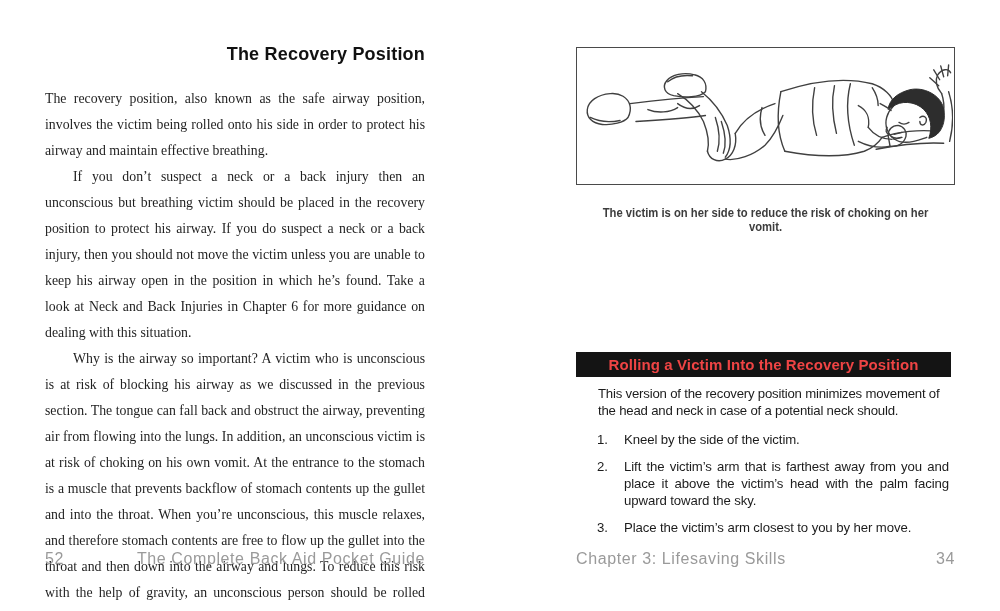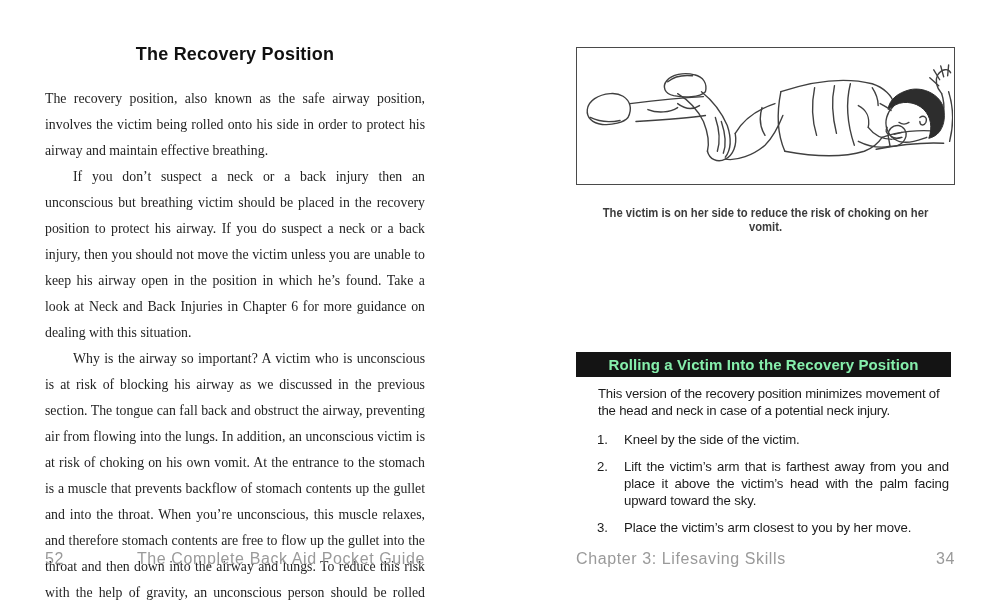--- a/index.html
+++ b/index.html
@@ -7,21 +7,21 @@
     width:1000px;height:611px;position:relative;overflow:hidden;
     background:#ffffff;color:#1f1f1f;
     font-family:"Liberation Serif", serif;
   }
   .page{position:absolute;top:0;height:611px;}
   #left-page{left:45px;width:380px;}
   #right-page{left:576px;width:379px;}
 
   .page-title{
     position:absolute;top:44px;left:0;width:100%;margin:0;
-    text-align:center;font-family:"Liberation Sans", sans-serif;
+    text-align:right;font-family:"Liberation Sans", sans-serif;
     font-weight:bold;font-size:18px;letter-spacing:.2px;color:#111;
   }
   .body-copy{
     position:absolute;top:86px;left:0;width:380px;
     font-size:13.8px;line-height:26px;text-align:justify;color:#1f1f1f;
   }
   .body-copy p{margin:0;text-indent:28px;}
   .body-copy p.first{text-indent:0;}
 
   .page-footer{
@@ -43,21 +43,21 @@
   }
   .right-paragraph{
     position:absolute;top:243px;left:0;width:379px;margin:0;
     font-size:13.8px;line-height:22px;text-align:justify;text-indent:28px;
   }
   .callout{
     position:absolute;top:352px;left:0;width:375px;
     font-family:"Liberation Sans", sans-serif;color:#1c1c1c;
   }
   .callout-bar{
-    background:#141414;color:#86efac;height:25px;line-height:25px;
+    background:#141414;color:#ef4444;height:25px;line-height:25px;
     text-align:center;font-weight:bold;font-size:15px;letter-spacing:.1px;
   }
   .callout-intro{
     margin:8px 0 0 22px;width:348px;
     font-size:13.2px;line-height:17px;letter-spacing:-.2px;
   }
   .steps{list-style:none;margin:12px 0 0 0;padding:0 0 0 21px;width:352px;}
   .steps li{display:flex;font-size:13.2px;line-height:17px;margin-bottom:10px;letter-spacing:-.1px;}
   .steps .num{width:27px;flex:none;}
   .steps .step-text{flex:1;text-align:justify;}
@@ -146,21 +146,21 @@
         <path class="ln" d="M344,70 C348,67 352,70 350,75 C348,79 344,78 344,74"></path>
         <path class="ln" d="M304,56 C308,58 312,60 315,63"></path>
       </svg>
     </div>
 
     <p class="figure-caption">The victim is on her side to reduce the risk of choking on her vomit.</p>
 
 
     <div class="callout">
       <div class="callout-bar">Rolling a Victim Into the Recovery Position</div>
-      <p class="callout-intro">This version of the recovery position minimizes movement of the head and neck in case of a potential neck injury.</p>
+      <p class="callout-intro">This version of the recovery position minimizes movement of the head and neck in case of a potential neck should.</p>
       <ol class="steps">
         <li>
           <span class="num">1.</span>
           <span class="step-text">Kneel by the side of the victim.</span>
         </li>
         <li>
           <span class="num">2.</span>
           <span class="step-text">Lift the victim’s arm that is farthest away from you and place it above the victim’s head with the palm facing upward toward the sky.</span>
         </li>
         <li>

